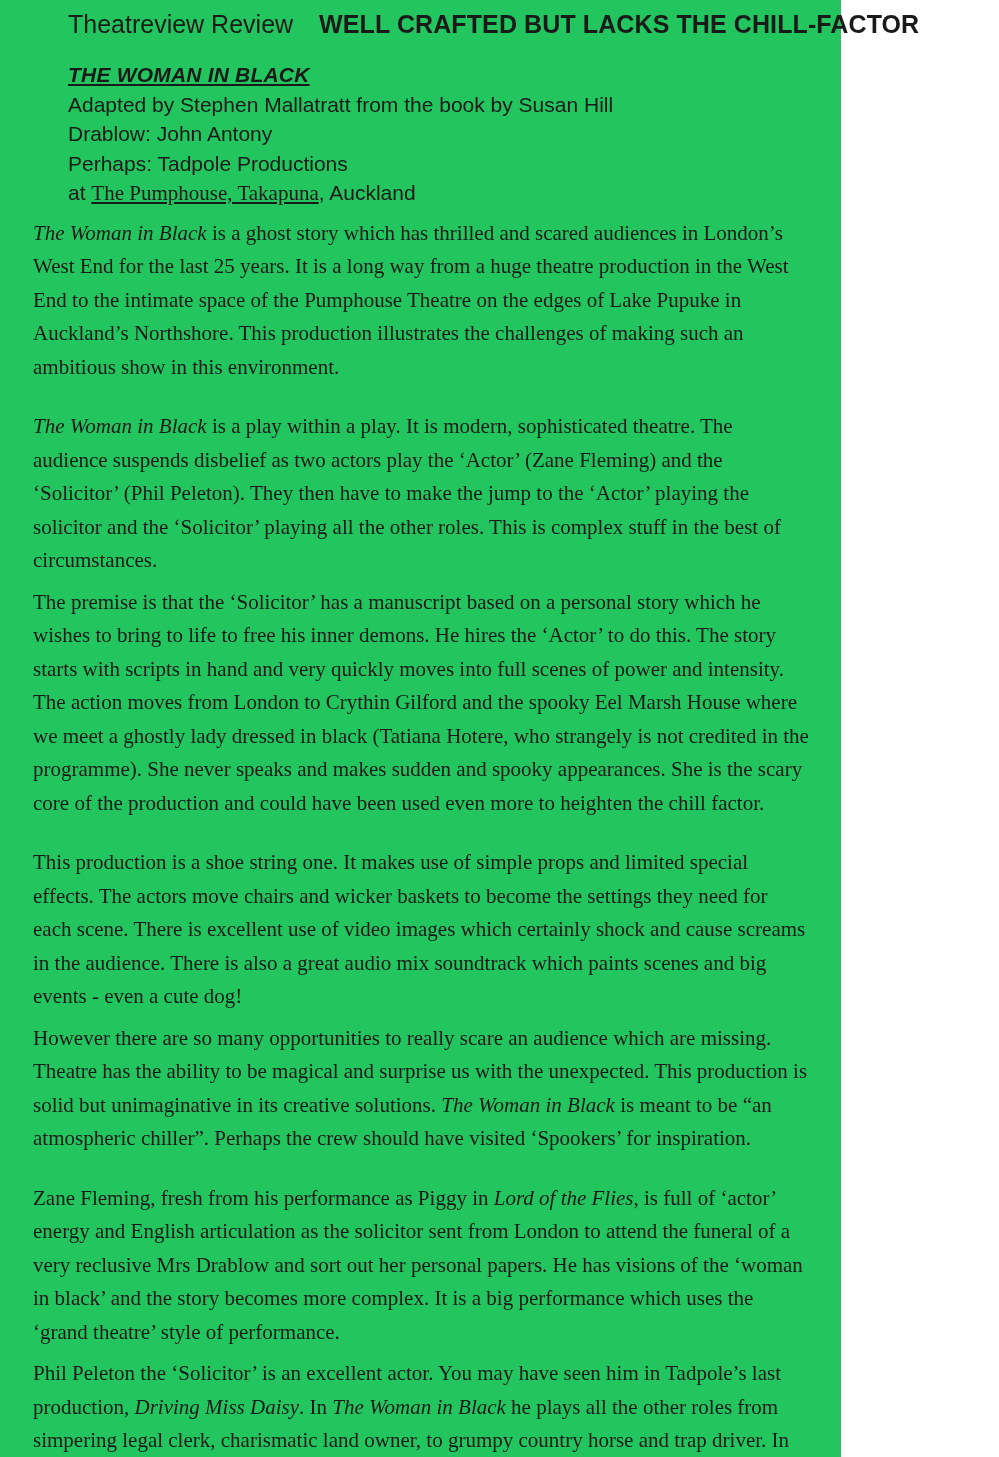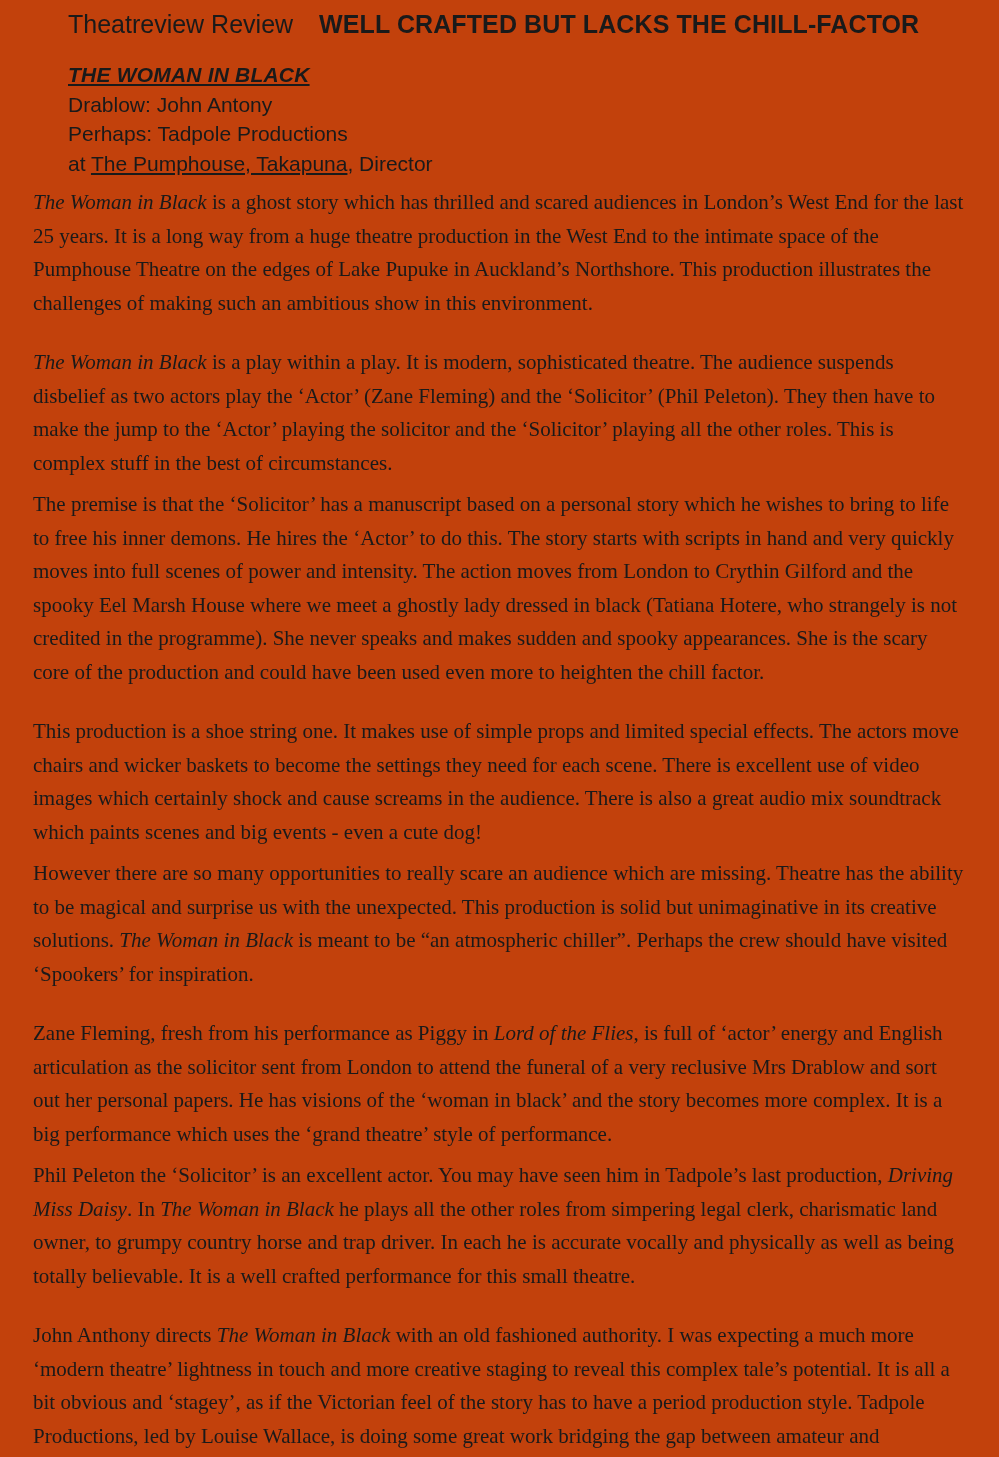--- a/index.html
+++ b/index.html
@@ -12,24 +12,24 @@
     width: 999px;
     height: 1457px;
     font-family: "Liberation Sans", sans-serif;
     color: #1a1a1a;
     -webkit-font-smoothing: antialiased;
     overflow: hidden;
   }
 
   .page {
     position: relative;
-    width: 999px;
+    width: 841px;
     height: 1457px;
     box-sizing: border-box;
-    background: #c2410c;
+    background: #22c55e;
   }
 
   
   .masthead {
     padding: 9px 0 0 68px;
     font-size: 25px;
     line-height: 1.25;
     white-space: nowrap;
   }
   .masthead .outlet {
@@ -51,20 +51,21 @@
     font-weight: 700;
     font-style: italic;
     text-decoration: underline;
     letter-spacing: 0.2px;
   }
   .credits-line {
     white-space: nowrap;
   }
   .credits .venue-link {
     text-decoration: underline;
+    font-family: Liberation Serif, serif;
   }
   .credits .gap {
     display: inline-block;
     width: 22px;
   }
 
   
   .body-copy {
     padding: 0 24px 0 25px;
     font-size: 21px;
@@ -92,23 +93,24 @@
 <div class="page">
 
   <div class="masthead">
     <span class="outlet">Theatreview Review</span><span class="headline">WELL CRAFTED BUT LACKS THE CHILL-FACTOR</span>
   </div>
 
   <div class="credits">
     <div class="credits-line">
       <span class="show-title">THE WOMAN IN BLACK</span>
     </div>
+    <div class="credits-line">Adapted by Stephen Mallatratt from the book by Susan Hill</div>
     <div class="credits-line">Drablow: John Antony</div>
     <div class="credits-line">Perhaps: Tadpole Productions</div>
-    <div class="credits-line"><span>at </span><span class="venue-link">The Pumphouse, Takapuna</span><span>, Director</span></div>
+    <div class="credits-line"><span>at </span><span class="venue-link">The Pumphouse, Takapuna</span><span>, Auckland</span></div>
   </div>
 
   <div class="body-copy">
 
     <p class="body-start"><em>The Woman in Black</em><span> is a ghost story which has thrilled and scared audiences in London’s West End for the last 25 years.  It is a long way from a huge theatre production in the West End to the intimate space of the Pumphouse Theatre on the edges of Lake Pupuke in Auckland’s Northshore.  This production illustrates the challenges of making such an ambitious show in this environment.</span></p>
 
     <p class="spaced-before"><em>The Woman in Black</em><span> is a play within a play.  It is modern, sophisticated theatre. The audience suspends disbelief as two actors play the ‘Actor’ (Zane Fleming) and the ‘Solicitor’ (Phil Peleton).  They then have to make the jump to the ‘Actor’ playing the solicitor and the ‘Solicitor’ playing all the other roles.  This is complex stuff in the best of circumstances.</span></p>
 
     <p>The premise is that the ‘Solicitor’ has a manuscript based on a personal story which he wishes to bring to life to free his inner demons.  He hires the ‘Actor’ to do this.  The story starts with scripts in hand and very quickly moves into full scenes of power and intensity.  The action moves from London to Crythin Gilford and the spooky Eel Marsh House where we meet a ghostly lady dressed in black (Tatiana Hotere, who strangely is not credited in the programme).  She never speaks and makes sudden and spooky appearances. She is the scary core of the production and could have been used even more to heighten the chill factor.</p>
 

